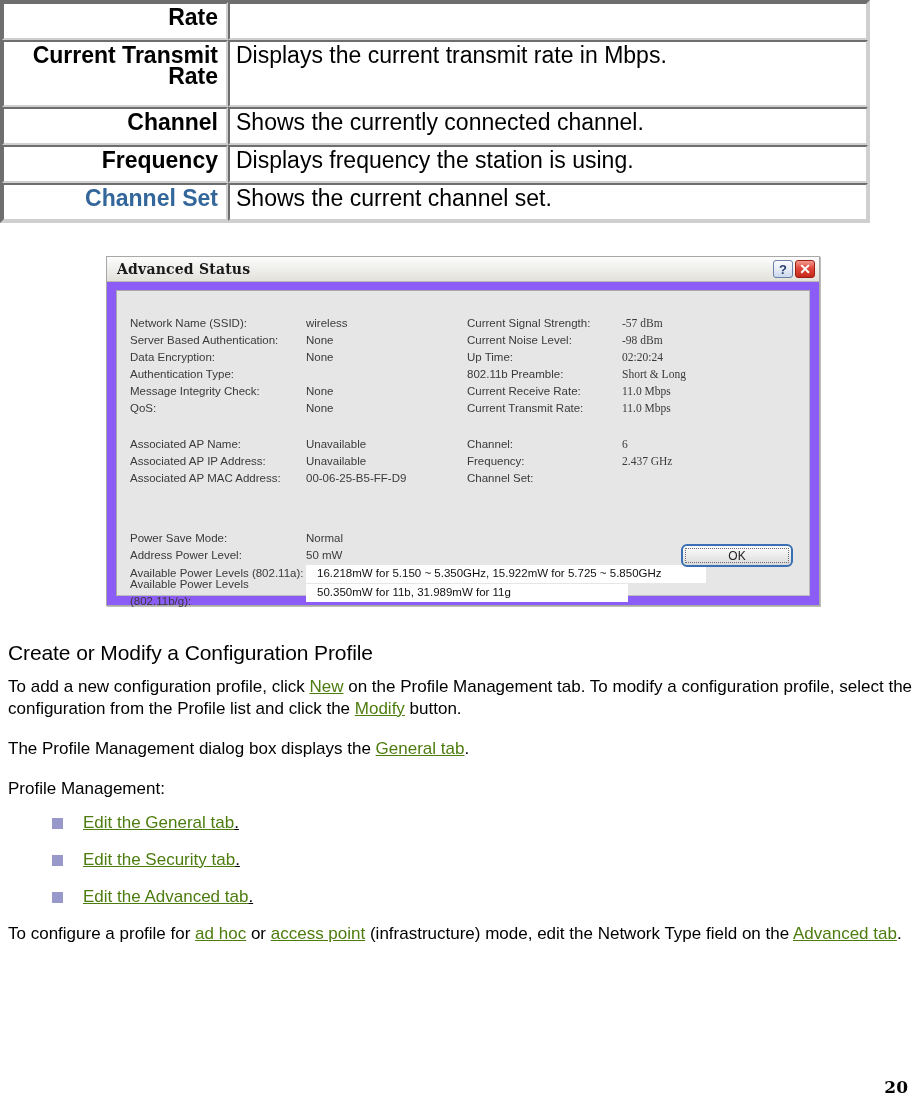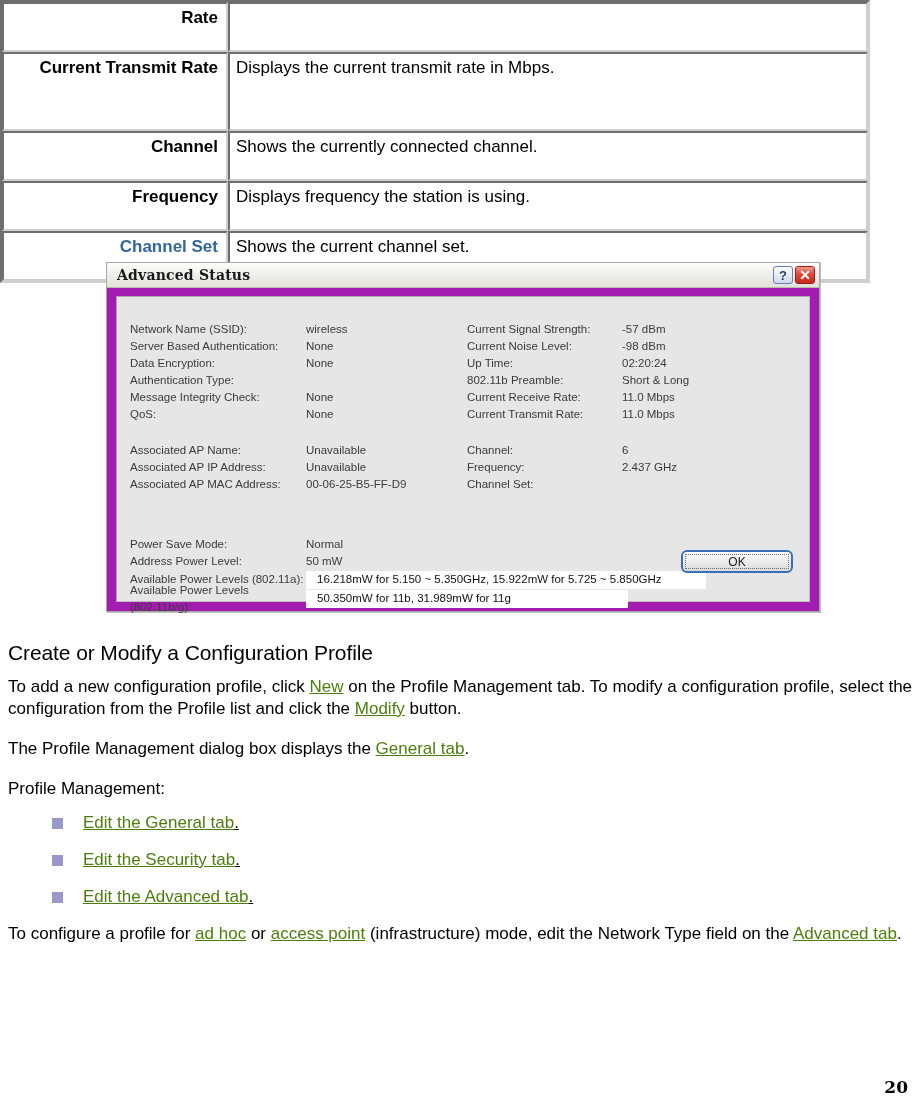--- a/index.html
+++ b/index.html
@@ -26,22 +26,22 @@
     border-left: 2px solid #6e6e6e;
     border-top: 2px solid #6e6e6e;
     border-right: 2px solid #cfcfcf;
     border-bottom: 2px solid #cfcfcf;
   }
   .desc-table td {
     border-top: 2px solid #6e6e6e;
     border-left: 2px solid #6e6e6e;
     border-right: 2px solid #cfcfcf;
     border-bottom: 2px solid #cfcfcf;
-    padding: 3px 6px 19px 6px;
-    font-size: 17px;
+    padding: 3px 6px 7px 6px;
+    font-size: 23px;
     line-height: 21px;
     vertical-align: top;
   }
   .desc-table td.label {
     width: 208px;
     text-align: right;
     font-weight: bold;
     padding-right: 8px;
   }
   .desc-table td.label.link-label {
@@ -59,25 +59,24 @@
     position: absolute;
     left: 106px;
     top: 256px;
     width: 714px;
     height: 350px;
   }
   .dialog {
     width: 100%;
     height: 100%;
     box-sizing: border-box;
-    background: #a21caf;
+    background: #8b5cf6;
     border: 1px solid #a8a8a8;
     box-shadow: 1px 1px 0 #bdbdbd;
     position: relative;
-    margin-top: 6px;
   }
   .dlg-titlebar {
     height: 25px;
     background: linear-gradient(to bottom, #fdfdfd 0%, #f0f0ee 45%, #e3e1da 100%);
     border-bottom: 1px solid #b9b9b2;
     display: flex;
     align-items: center;
     padding: 0 4px 0 10px;
     box-sizing: border-box;
   }
@@ -141,21 +140,21 @@
     color: #3a3a3a;
   }
   .frow {
     display: flex;
     height: 17px;
   }
   .frow.spacer { height: 19px; }
   .f-lbl-a { width: 176px; }
   .f-val-a { width: 161px; }
   .f-lbl-b { width: 155px; }
-  .f-val-b { width: 120px; }
+  .f-val-b { width: 120px; font-family: Liberation Serif, serif; }
 
   .power-block {
     position: absolute;
     left: 13px;
     top: 239px;
     right: 10px;
     font-size: 11.5px;
     line-height: 17px;
     color: #3a3a3a;
   }

